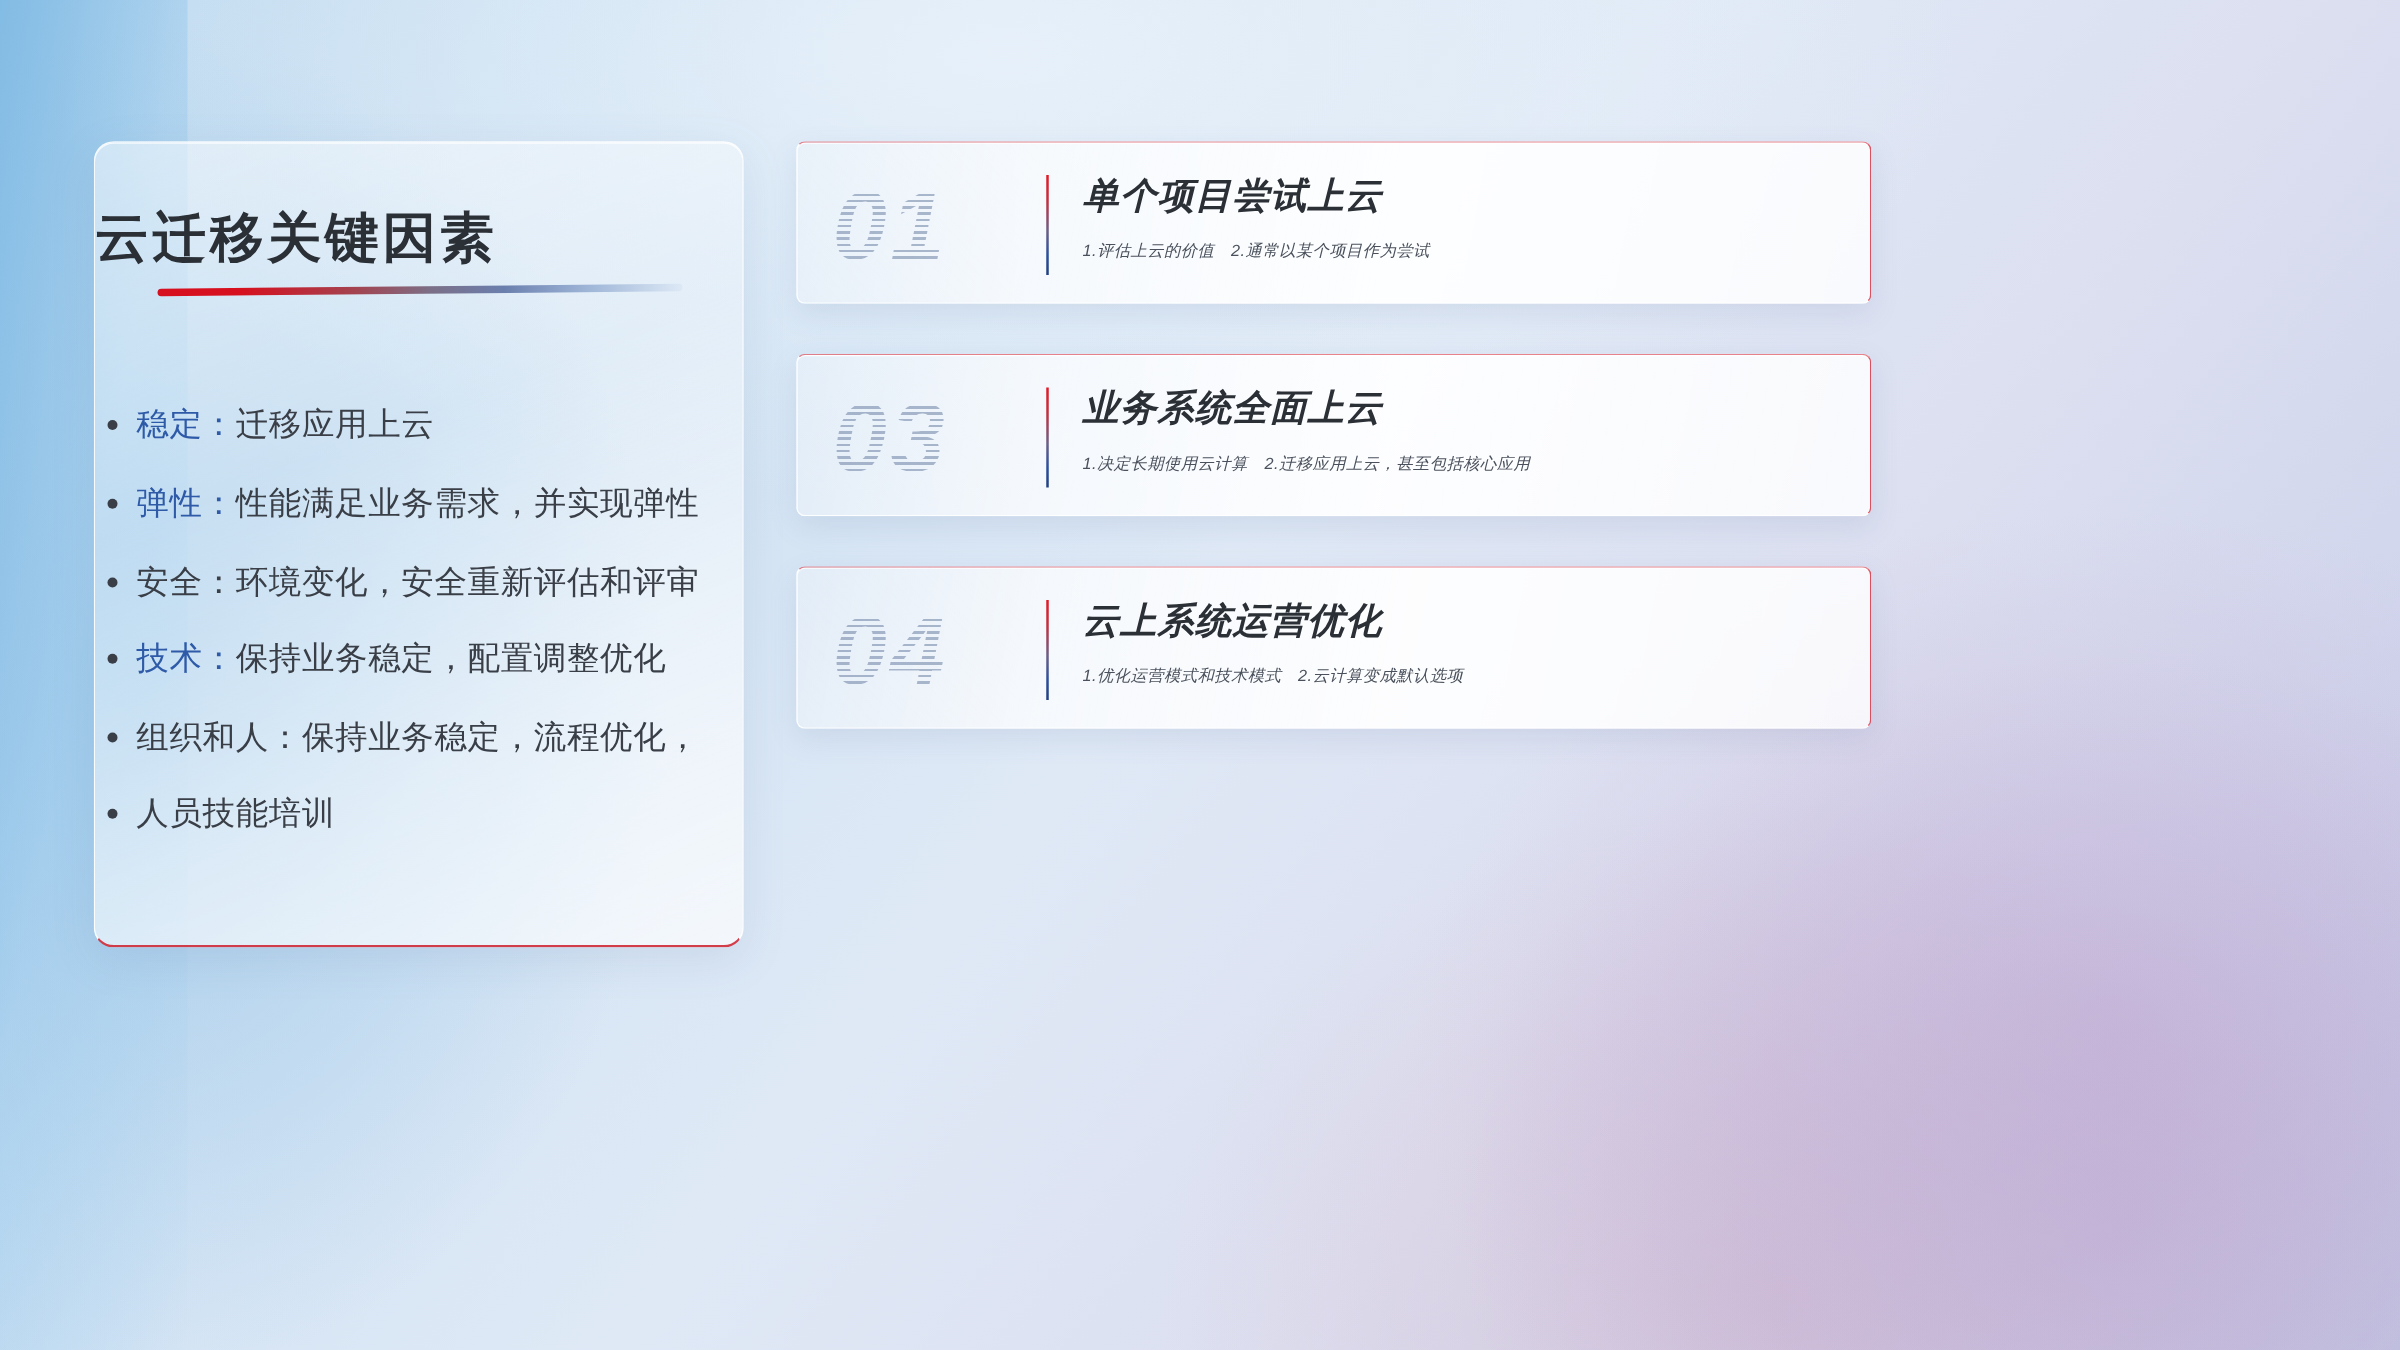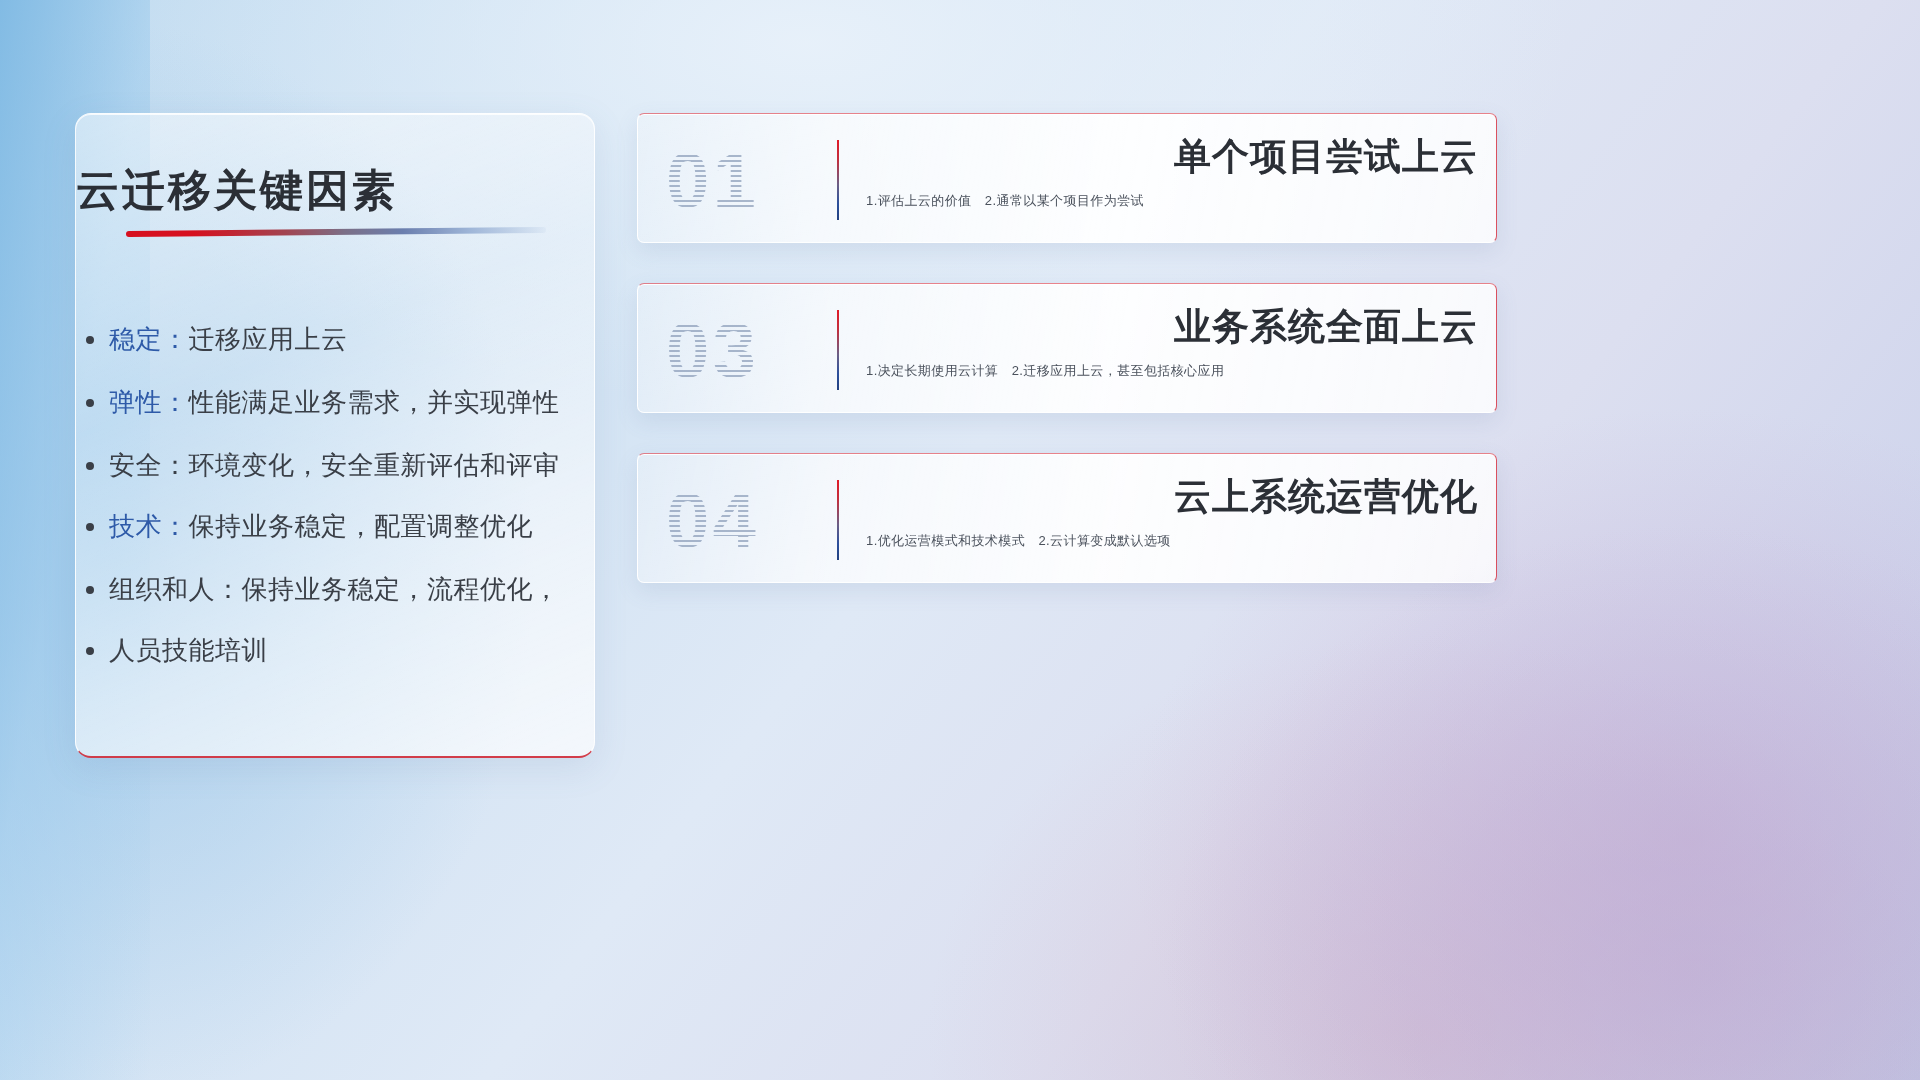--- a/index.html
+++ b/index.html
@@ -85,21 +85,21 @@
     font-size: 26px;
     line-height: 61px;
     color: #3a3f47;
     letter-spacing: 0.5px;
     white-space: nowrap;
   }
   .panel-list-item .lbl { color: #3a3f47; }
   .panel-list-item.accent .lbl { color: #2e5aa8; font-family: Liberation Mono, monospace; }
 
   
-  .cards { position: absolute; left: 637px; top: 113px; width: 860px; }
+  .cards { position: absolute; left: 637px; top: 113px; width: 860px; font-style: italic; }
   .card {
     position: relative;
     height: 130px;
     margin-bottom: 40px;
     border-radius: 7px;
     border: 1px solid rgba(255,255,255,0.9);
     border-top: 1.5px solid rgba(214,30,45,0.55);
     border-right: 1.5px solid rgba(214,30,45,0.75);
     background: linear-gradient(100deg, rgba(255,255,255,0.30) 0%, rgba(255,255,255,0.70) 22%, rgba(255,255,255,0.92) 55%, rgba(255,255,255,0.82) 100%);
     box-shadow: 0 8px 22px rgba(92,118,164,0.13), inset 0 1px 0 rgba(255,255,255,0.9);
@@ -131,26 +131,25 @@
   .card-divider {
     position: absolute;
     left: 199px;
     top: 26px;
     width: 2px;
     height: 80px;
     background: linear-gradient(180deg, #e01a28 0%, #c03040 26%, #6a5f86 56%, #2b4f9c 80%, #21407f 100%);
   }
   .card-body { position: absolute; left: 228px; top: 22px; right: 18px; }
   .card-title {
-    font-size: 37px;
+    font-size: 29px;
     font-weight: bold;
     color: #2b2f36;
     letter-spacing: 1px;
     line-height: 42px;
-    text-align: right;
   }
   .card-desc {
     margin-top: 10px;
     font-size: 13px;
     color: #4a515c;
     letter-spacing: 0.4px;
     line-height: 26px;
     white-space: nowrap;
   }
 </style>

